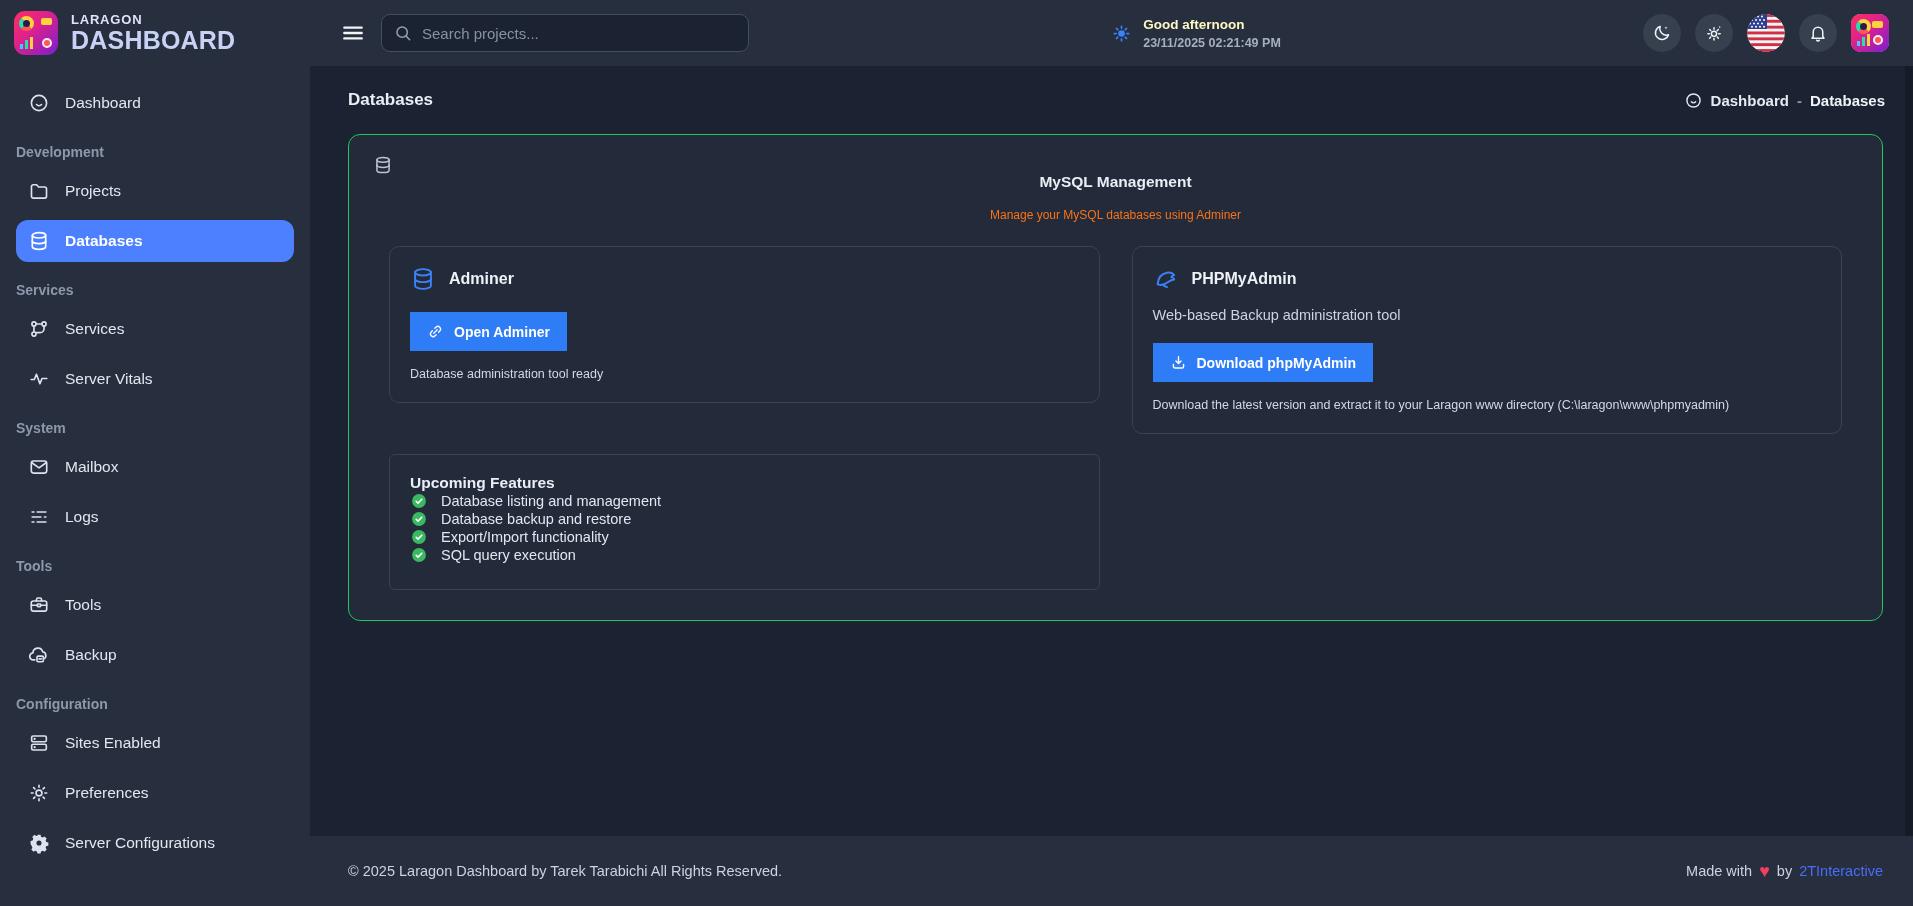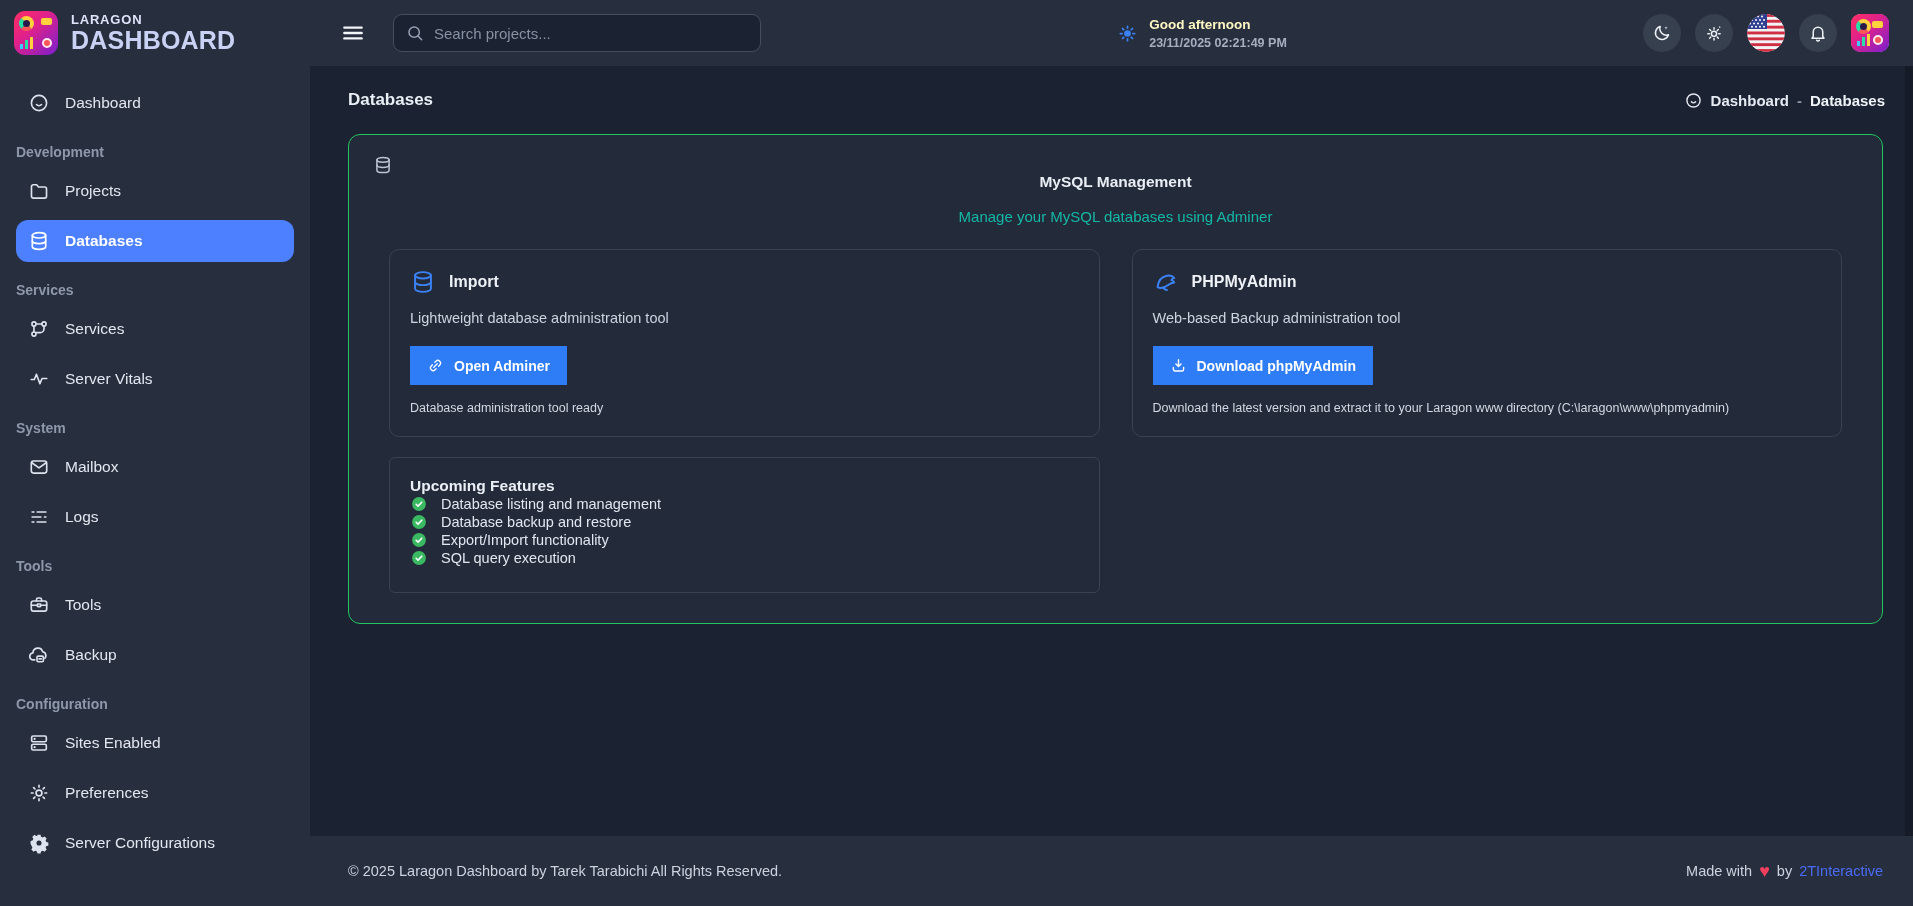--- a/index.html
+++ b/index.html
@@ -35,21 +35,21 @@
   .nav-item.active { background: #4c80ff; color: #ffffff; font-weight: 600; }
   .nav-item.active .icon { color: #ffffff; }
 
   
   .main { flex: 1; display: flex; flex-direction: column; min-width: 0; position: relative; background: #1b2231; }
 
   
   .topbar { height: 66px; background: #272e3e; display: flex; align-items: center; padding: 0 24px; flex-shrink: 0; }
   .hamburger { width: 38px; height: 38px; display: flex; align-items: center; justify-content: center; color: #f2f4f8; cursor: pointer; }
   .hamburger .icon { width: 26px; height: 26px; display: inline-flex; }
-  .search-wrap { position: relative; margin-left: 21px; }
+  .search-wrap { position: relative; margin-left: 9px; }
   .search-wrap .icon { position: absolute; left: 12px; top: 9px; width: 20px; height: 20px; color: #97a1b3; display: inline-flex; }
   .search-input { width: 368px; height: 38px; background: #1b2231; border: 1px solid #454e5f; border-radius: 9px;
     color: #dbe1ec; padding: 0 14px 0 40px; font-size: 15px; outline: none; font-family: inherit; }
   .search-input::placeholder { color: #8792a3; }
   .greeting { display: flex; align-items: center; gap: 11px; margin-left: auto; margin-right: auto; }
   .greeting .icon { width: 21px; height: 21px; color: #3b82f6; display: inline-flex; }
   .greet-text { font-size: 13.5px; font-weight: 700; color: #fef9c3; }
   .greet-time { font-size: 12.5px; color: #a6afbf; font-weight: 600; margin-top: 4px; }
   .actions { display: flex; align-items: center; gap: 14px; }
   .icon-btn { width: 38px; height: 38px; border-radius: 50%; background: #37404f; display: flex; align-items: center;
@@ -66,21 +66,21 @@
   .page-title { font-size: 17px; font-weight: 700; color: #eaeef5; }
   .breadcrumb { display: flex; align-items: center; gap: 8px; font-size: 15px; }
   .breadcrumb .icon { width: 19px; height: 19px; color: #e2e7f0; display: inline-flex; }
   .bc-home { color: #e6eaf2; font-weight: 600; cursor: pointer; }
   .bc-sep { color: #8f99aa; font-weight: 600; }
   .bc-current { color: #f0f3f8; font-weight: 600; }
 
   .panel { margin: 6px 30px 0 38px; background: #232a39; border: 1px solid #22c55e; border-radius: 12px; padding: 20px 24px 30px; }
   .panel-icon { width: 20px; height: 20px; color: #bcc4d2; display: inline-flex; }
   .panel-title { text-align: center; font-size: 15.5px; font-weight: 700; color: #eaeef5; margin-top: -6px; }
-  .panel-sub { text-align: center; font-size: 15px; color: #14b8a6; margin-top: 17px; }
+  .panel-sub { text-align: center; font-size: 12px; color: #f97316; margin-top: 17px; }
 
   .tools-grid { display: grid; grid-template-columns: 1fr 1fr; column-gap: 32px; row-gap: 20px; margin: 24px 16px 0 16px; align-items: start; }
   .tool-card { border: 1px solid #3a4252; border-radius: 10px; padding: 19px 20px 21px; }
   .tool-head { display: flex; align-items: center; gap: 13px; }
   .tool-head .icon { width: 26px; height: 26px; color: #3b82f6; display: inline-flex; }
   .tool-title { font-size: 16px; font-weight: 700; color: #eef2f7; }
   .tool-desc { font-size: 14.5px; color: #ccd4e0; margin-top: 15px; }
   .blue-btn { display: inline-flex; align-items: center; gap: 10px; margin-top: 20px; background: #2e7cf6; border: none;
     border-radius: 0; padding: 0 17px; height: 39px; color: #ffffff; font-size: 14px; font-weight: 700;
     cursor: pointer; font-family: inherit; }
@@ -383,22 +383,22 @@
         <div class="tools-grid">
 
           <div class="tool-card"><div class="tool-head">
                 <span class="icon">
                   <svg viewBox="0 0 24 24" width="100%" height="100%" fill="none" stroke="currentColor" stroke-width="1.8" stroke-linecap="round" stroke-linejoin="round">
                     <ellipse cx="12" cy="5.8" rx="7.3" ry="2.9"></ellipse>
                     <path d="M4.7 5.8v12.4c0 1.6 3.3 2.9 7.3 2.9s7.3-1.3 7.3-2.9V5.8"></path>
                     <path d="M4.7 12c0 1.6 3.3 2.9 7.3 2.9s7.3-1.3 7.3-2.9"></path>
                   </svg>
                 </span>
-                <span class="tool-title">Import</span>
-              </div><div class="tool-desc">Lightweight database administration tool</div><button class="blue-btn">
+                <span class="tool-title">Adminer</span>
+              </div><button class="blue-btn">
                 <span class="icon">
                   <svg viewBox="0 0 24 24" width="100%" height="100%" fill="none" stroke="currentColor" stroke-width="1.8" stroke-linecap="round" stroke-linejoin="round">
                     <path d="M9.5 14.5l5-5"></path>
                     <path d="M11 7.5l1.6-1.6a3.8 3.8 0 0 1 5.4 5.4L16.4 13"></path>
                     <path d="M13 16.5l-1.6 1.6a3.8 3.8 0 0 1-5.4-5.4L7.6 11"></path>
                   </svg>
                 </span>
                 <span>Open Adminer</span>
               </button><div class="tool-note">Database administration tool ready</div></div>
             <div class="tool-card"><div class="tool-head">

